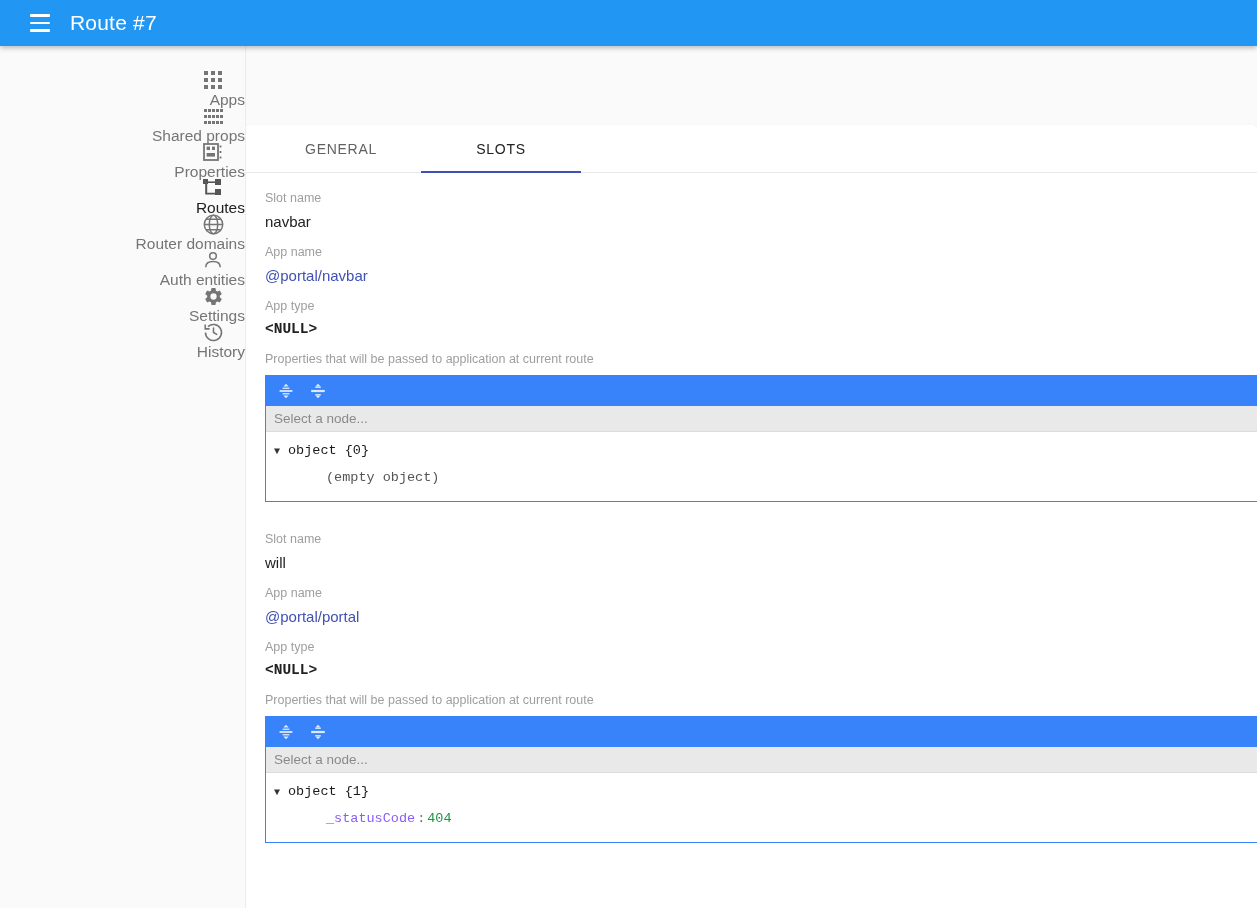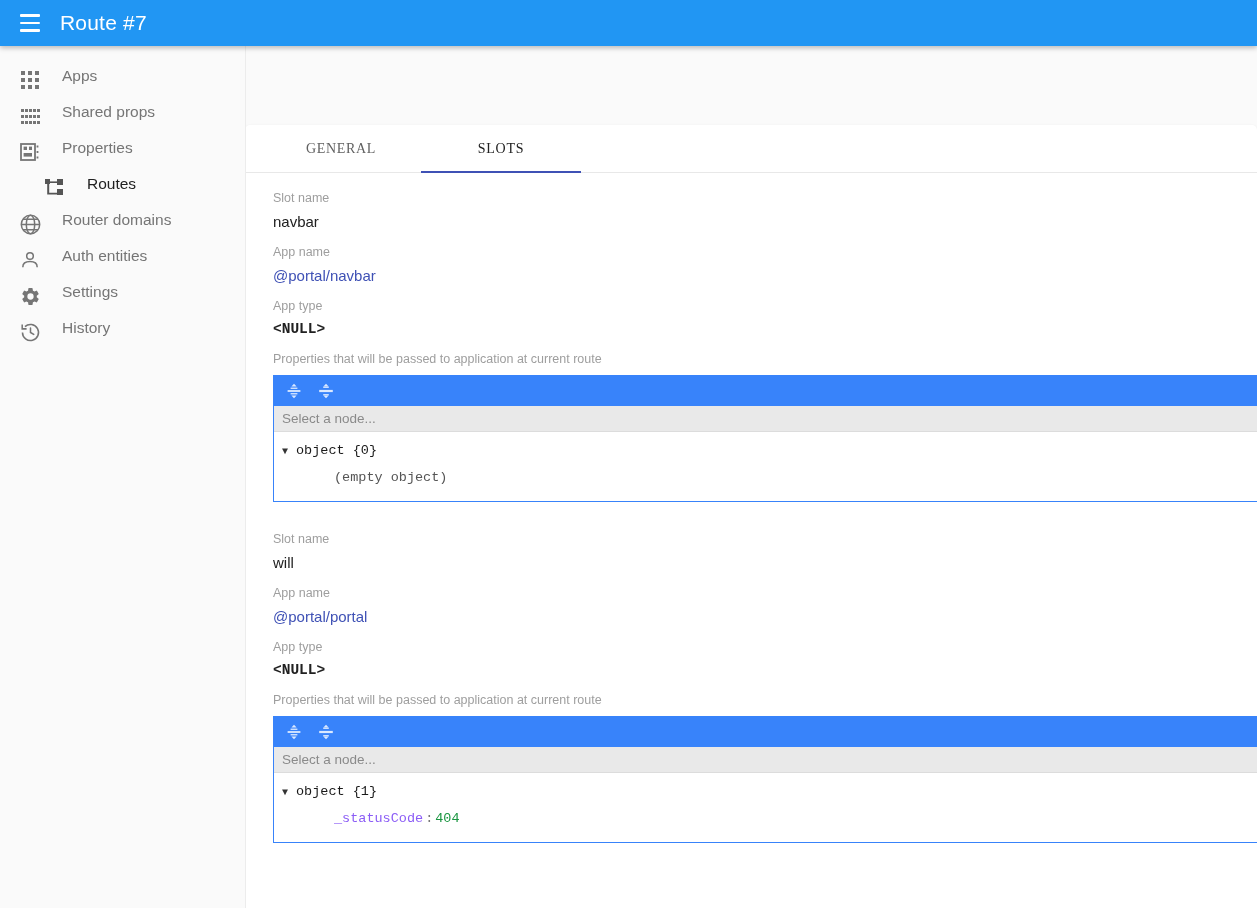--- a/index.html
+++ b/index.html
@@ -11,21 +11,21 @@
     font-family: "Liberation Sans", sans-serif;
     -webkit-font-smoothing: antialiased;
   }
 
   
   .appbar {
     position: absolute; top: 0; left: 0;
     width: 1257px; height: 46px;
     background: #2196f3;
     display: flex; align-items: center;
-    padding-left: 14px;
+    padding-left: 24px;
     box-shadow: 0 2px 5px rgba(0,0,0,0.26);
     z-index: 30;
   }
   .hamburger {
     width: 32px; height: 32px;
     display: flex; flex-direction: column;
     justify-content: center; align-items: center;
     gap: 5px; cursor: pointer;
     margin-right: 14px;
   }
@@ -42,26 +42,27 @@
 
   
   .sidebar {
     position: absolute; top: 46px; left: 0;
     width: 245px; height: 862px;
     background: #fafafa;
     padding-top: 22px;
     z-index: 20;
   }
   .nav-item {
-    display: flex; align-items: flex-start;
+    display: flex; align-items: flex-end;
     height: 36px;
     padding-left: 18px;
     cursor: pointer;
     color: #757575;
     font-size: 15.5px;
+    flex-direction: column;
   }
   .nav-item.active { color: #212121; padding-left: 43px; }
   .nav-icon {
     width: 24px; height: 24px;
     margin-right: 20px;
     display: flex; align-items: center; justify-content: center;
     flex: 0 0 24px;
     color: #757575;
   }
   .nav-item.active .nav-icon { color: #555; }
@@ -97,33 +98,32 @@
   .tab {
     display: flex; align-items: center; justify-content: center;
     min-width: 160px;
     padding: 0 24px;
     font-size: 14px;
     font-weight: 500;
     letter-spacing: .7px;
     color: #616161;
     cursor: pointer;
     position: relative;
-    font-family: Liberation Serif, serif;
   }
   .tab.active { color: #212121; }
   .tab.active::after {
     content: "";
     position: absolute;
     left: 0; right: 0; bottom: -1px;
     height: 2.5px;
     background: #3f51b5;
   }
 
   
-  .slot-body { padding: 18px 0 0 28px; }
+  .slot-body { padding: 18px 0 0 20px; }
   .slot-section { margin-bottom: 0; }
   .field { margin-bottom: 14px; }
   .field-label {
     font-size: 12.5px;
     color: #9e9e9e;
     margin-bottom: 7px;
     line-height: 1.2;
   }
   .field-value {
     font-size: 15px;

